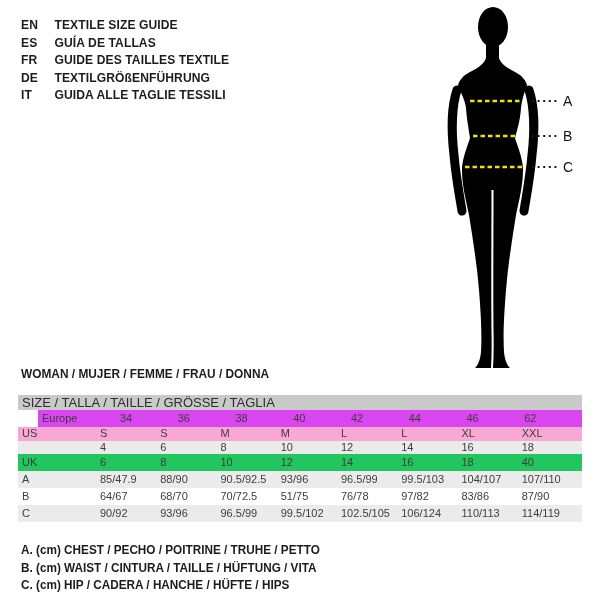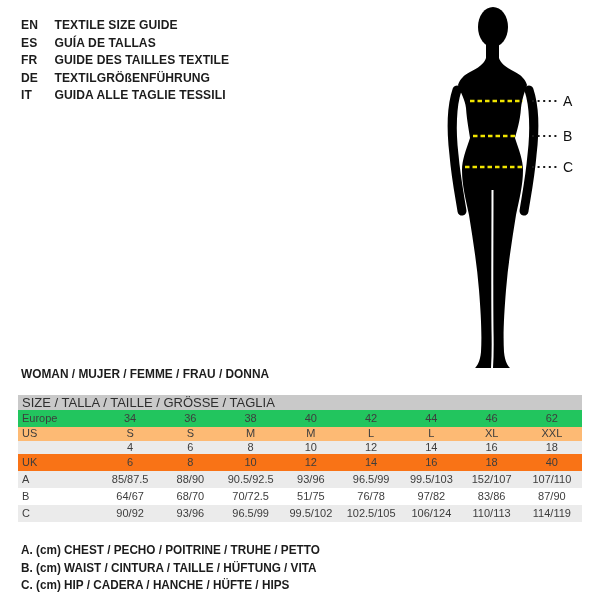--- a/index.html
+++ b/index.html
@@ -17,21 +17,21 @@
   .figure-wrap{position:absolute;left:420px;top:0;width:180px;height:380px;}
   .marker-label{font-family:"Liberation Sans","DejaVu Sans",sans-serif;font-size:14px;font-weight:500;fill:#111;}
   
   .woman-title{position:absolute;left:21px;top:367px;font-size:12.5px;font-weight:700;transform:scaleX(.95);transform-origin:left top;white-space:nowrap;}
   
   .size-table{position:absolute;left:18px;top:395px;width:564px;font-size:11px;color:#3d3d3d;}
   .size-table-header{height:15px;line-height:15px;padding-left:4px;font-size:13px;color:#2e2e2e;white-space:nowrap;}
   .t-row{display:grid;grid-template-columns:82px repeat(8,1fr);height:17px;line-height:17px;}
   .t-row.compact{height:13.5px;line-height:13.5px;}
   .t-label{text-align:left;padding-left:4px;}
-  .t-cell{text-align:center;white-space:nowrap;}
+  .t-cell{text-align:left;white-space:nowrap;}
   
   .legend{position:absolute;left:21px;top:542px;transform:scaleX(.94);transform-origin:left top;}
   .legend-line{line-height:17.5px;font-size:12.5px;font-weight:700;white-space:nowrap;}
 </style>
 </head>
 <body>
 
 <div class="lang-block" id="languages">
     <div class="lang-row">
       <span class="lang-code">EN</span>
@@ -86,32 +86,32 @@
     <text class="marker-label" x="143" y="141">B</text>
     <text class="marker-label" x="143" y="172">C</text>
   </svg>
 </div>
 
 <div class="woman-title">WOMAN / MUJER / FEMME / FRAU / DONNA</div>
 
 <div class="size-table">
   <div class="size-table-header" id="table-header" style="background: rgb(201, 201, 201);">SIZE / TALLA / TAILLE / GRÖSSE / TAGLIA</div>
   <div id="table-rows">
-      <div class="t-row" style="background: #22c55e;">
+      <div class="t-row" style="background: #d946ef; margin-left: 20px;">
         <div class="t-label">Europe</div>
         <div class="t-cell">34</div>
         <div class="t-cell">36</div>
         <div class="t-cell">38</div>
         <div class="t-cell">40</div>
         <div class="t-cell">42</div>
         <div class="t-cell">44</div>
         <div class="t-cell">46</div>
         <div class="t-cell">62</div>
       </div>
-      <div class="t-row compact" style="background: #fdba74;">
+      <div class="t-row compact" style="background: #f9a8d4;">
         <div class="t-label">US</div>
         <div class="t-cell">S</div>
         <div class="t-cell">S</div>
         <div class="t-cell">M</div>
         <div class="t-cell">M</div>
         <div class="t-cell">L</div>
         <div class="t-cell">L</div>
         <div class="t-cell">XL</div>
         <div class="t-cell">XXL</div>
       </div>
@@ -119,40 +119,40 @@
         <div class="t-label"></div>
         <div class="t-cell">4</div>
         <div class="t-cell">6</div>
         <div class="t-cell">8</div>
         <div class="t-cell">10</div>
         <div class="t-cell">12</div>
         <div class="t-cell">14</div>
         <div class="t-cell">16</div>
         <div class="t-cell">18</div>
       </div>
-      <div class="t-row" style="background: #f97316;">
+      <div class="t-row" style="background: #22c55e;">
         <div class="t-label">UK</div>
         <div class="t-cell">6</div>
         <div class="t-cell">8</div>
         <div class="t-cell">10</div>
         <div class="t-cell">12</div>
         <div class="t-cell">14</div>
         <div class="t-cell">16</div>
         <div class="t-cell">18</div>
         <div class="t-cell">40</div>
       </div>
       <div class="t-row" style="background: rgb(235, 235, 235);">
         <div class="t-label">A</div>
-        <div class="t-cell">85/87.5</div>
+        <div class="t-cell">85/47.9</div>
         <div class="t-cell">88/90</div>
         <div class="t-cell">90.5/92.5</div>
         <div class="t-cell">93/96</div>
         <div class="t-cell">96.5/99</div>
         <div class="t-cell">99.5/103</div>
-        <div class="t-cell">152/107</div>
+        <div class="t-cell">104/107</div>
         <div class="t-cell">107/110</div>
       </div>
       <div class="t-row" style="background: rgb(255, 255, 255);">
         <div class="t-label">B</div>
         <div class="t-cell">64/67</div>
         <div class="t-cell">68/70</div>
         <div class="t-cell">70/72.5</div>
         <div class="t-cell">51/75</div>
         <div class="t-cell">76/78</div>
         <div class="t-cell">97/82</div>

